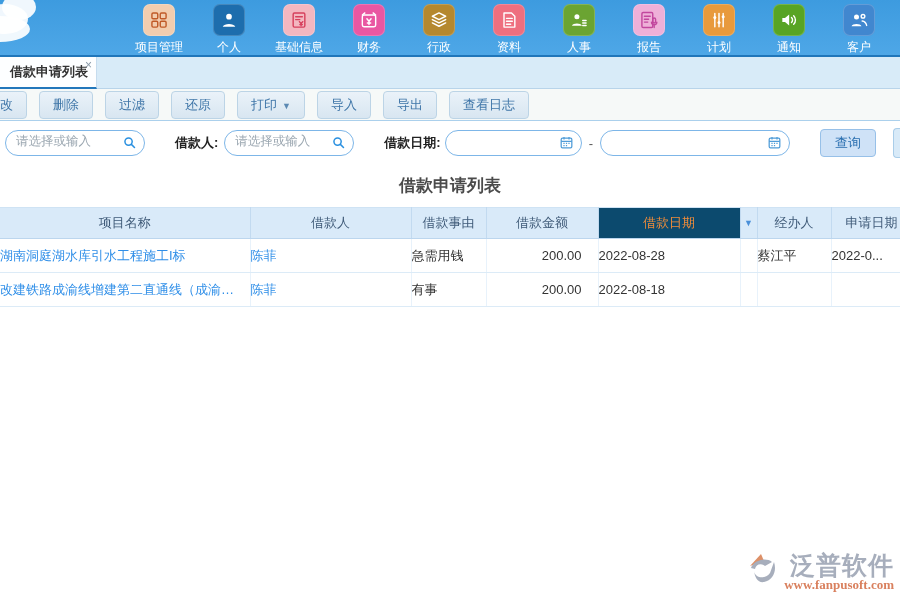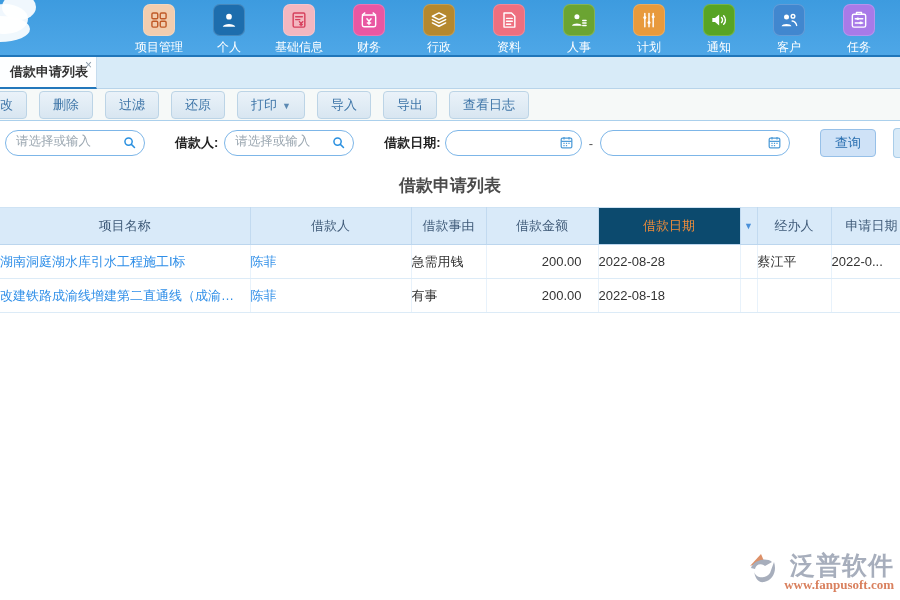--- a/index.html
+++ b/index.html
@@ -38,21 +38,21 @@
   .dash { margin:0 7px; color:#555; font-size:13px; }
   .query-btn { margin-left:30px; padding:4px 14px; font-size:13px; color:#2a6fb0; background:#cfe2f7; border:1px solid #97c0e8; border-radius:4px; cursor:pointer; }
 
   .scroll-thumb { position:absolute; right:0; top:128px; width:7px; height:30px; background:#d8eaf8; border:1px solid #a9cde9; border-right:none; border-radius:4px 0 0 4px; }
 
   
   .page-title { text-align:center; font-size:17px; font-weight:bold; color:#4a4a4a; margin:9px 0 10px; }
 
   
   table { border-collapse:collapse; width:912px; table-layout:fixed; font-size:13px; }
-  thead th { height:37px; background:#d9eaf9; color:#3f5a78; font-weight:normal; border-right:1px solid #c2daf0; border-bottom:1px solid #bcd6ee; border-top:1px solid #cfe3f4; text-align:center; }
+  thead th { height:31px; background:#d9eaf9; color:#3f5a78; font-weight:normal; border-right:1px solid #c2daf0; border-bottom:1px solid #bcd6ee; border-top:1px solid #cfe3f4; text-align:center; }
   thead th.sorted { background:#0c4a6e; color:#ef8c3a; }
   thead th.arrow-cell { font-size:9px; color:#4a90d9; cursor:pointer; }
   tbody td { height:34px; border-bottom:1px solid #dcebf7; border-right:1px solid #e8f2fb; color:#333; overflow:hidden; white-space:nowrap; }
   td .trunc { display:inline-block; max-width:238px; overflow:hidden; text-overflow:ellipsis; white-space:nowrap; vertical-align:middle; }
   .link { color:#2e8ee8; cursor:pointer; }
   td.amount { text-align:right; padding-right:16px; }
 
   
   .watermark { position:absolute; right:6px; bottom:8px; display:flex; align-items:flex-start; }
   .wm-text { display:flex; flex-direction:column; align-items:flex-end; line-height:1.05; }
@@ -143,20 +143,31 @@
         <span class="tile" style="background:#6ba432;">
           <svg width="20" height="20" viewBox="0 0 24 24" fill="none" stroke="#fff">
               <circle cx="9.5" cy="8" r="3" fill="#fff" stroke="none"></circle>
               <path d="M3.5 19c1.2-3.8 10.8-3.8 12 0z" fill="#fff" stroke="none"></path>
               <path d="M16.5 12.5h4M16.5 15.5h4M16.5 18.5h4"></path>
             </svg>
         </span>
         <span class="nav-label">人事</span>
       </div>
 
+      <div class="nav-item">
+        <span class="tile" style="background:#eeb0d8;">
+          <svg width="20" height="20" viewBox="0 0 24 24" fill="none" stroke="#c2479e">
+              <rect x="3.5" y="3" width="13" height="18" rx="1.5"></rect>
+              <path d="M6.5 7.5h7M6.5 11h5M6.5 14.5h4"></path>
+              <rect x="16.5" y="9.5" width="3.4" height="6" rx="1.7"></rect>
+              <path d="M15 14.5a3.2 3.2 0 006.4 0M18.2 17.7V21"></path>
+            </svg>
+        </span>
+        <span class="nav-label">报告</span>
+      </div>
 
       <div class="nav-item">
         <span class="tile" style="background:#e89a3c;">
           <svg width="20" height="20" viewBox="0 0 24 24" fill="none" stroke="#fff">
               <path d="M7 4v16M12 4v16M17 4v16"></path>
               <circle cx="7" cy="9" r="1.8" fill="#fff" stroke="none"></circle>
               <circle cx="12" cy="15" r="1.8" fill="#fff" stroke="none"></circle>
               <circle cx="17" cy="8" r="1.8" fill="#fff" stroke="none"></circle>
             </svg>
         </span>

